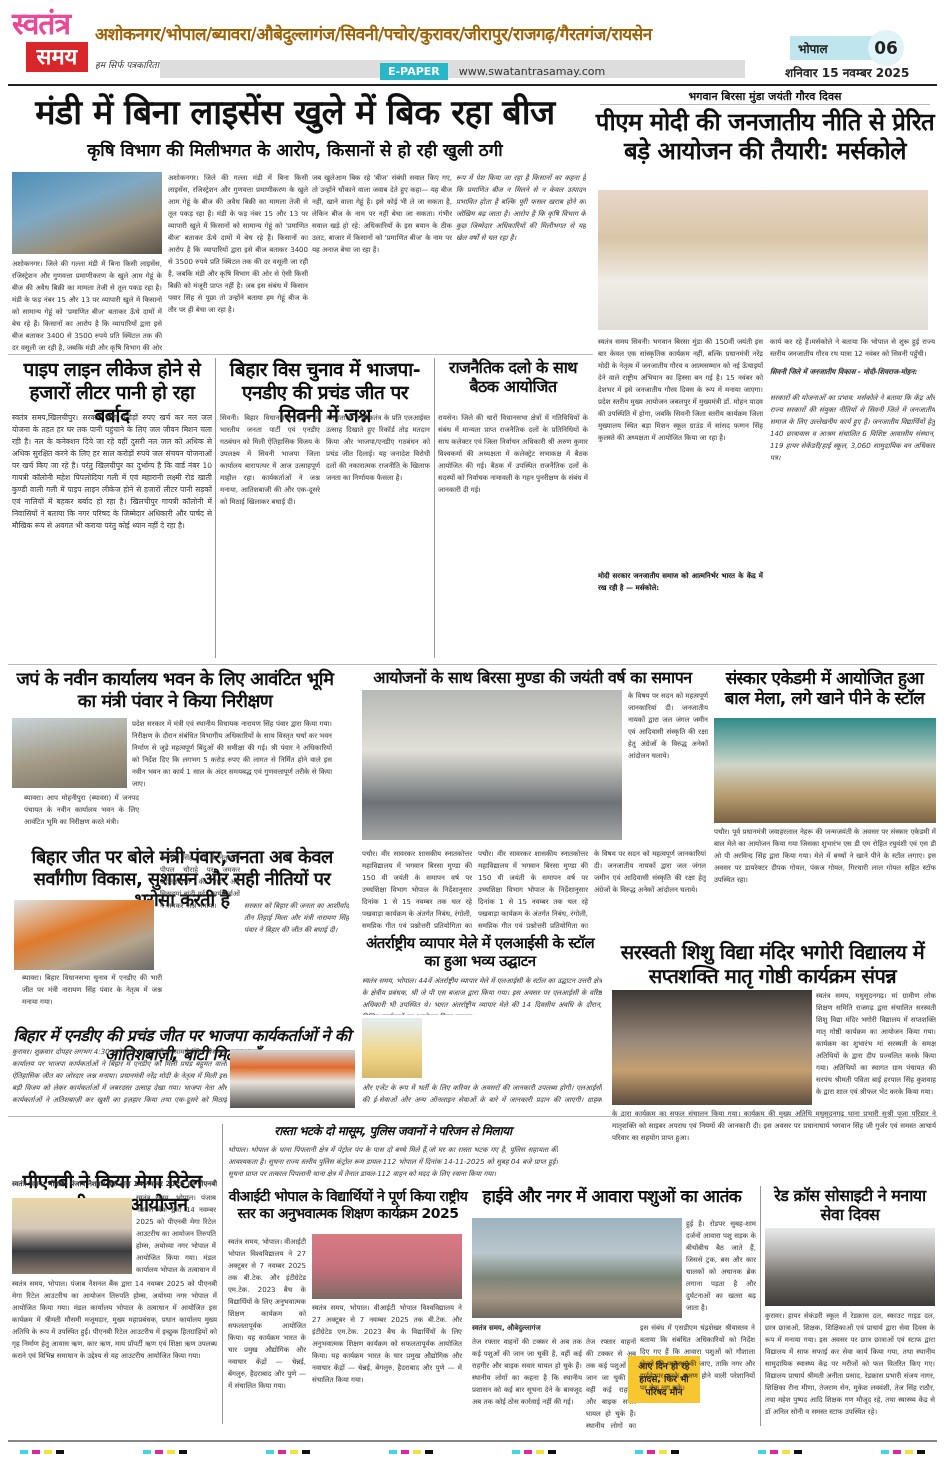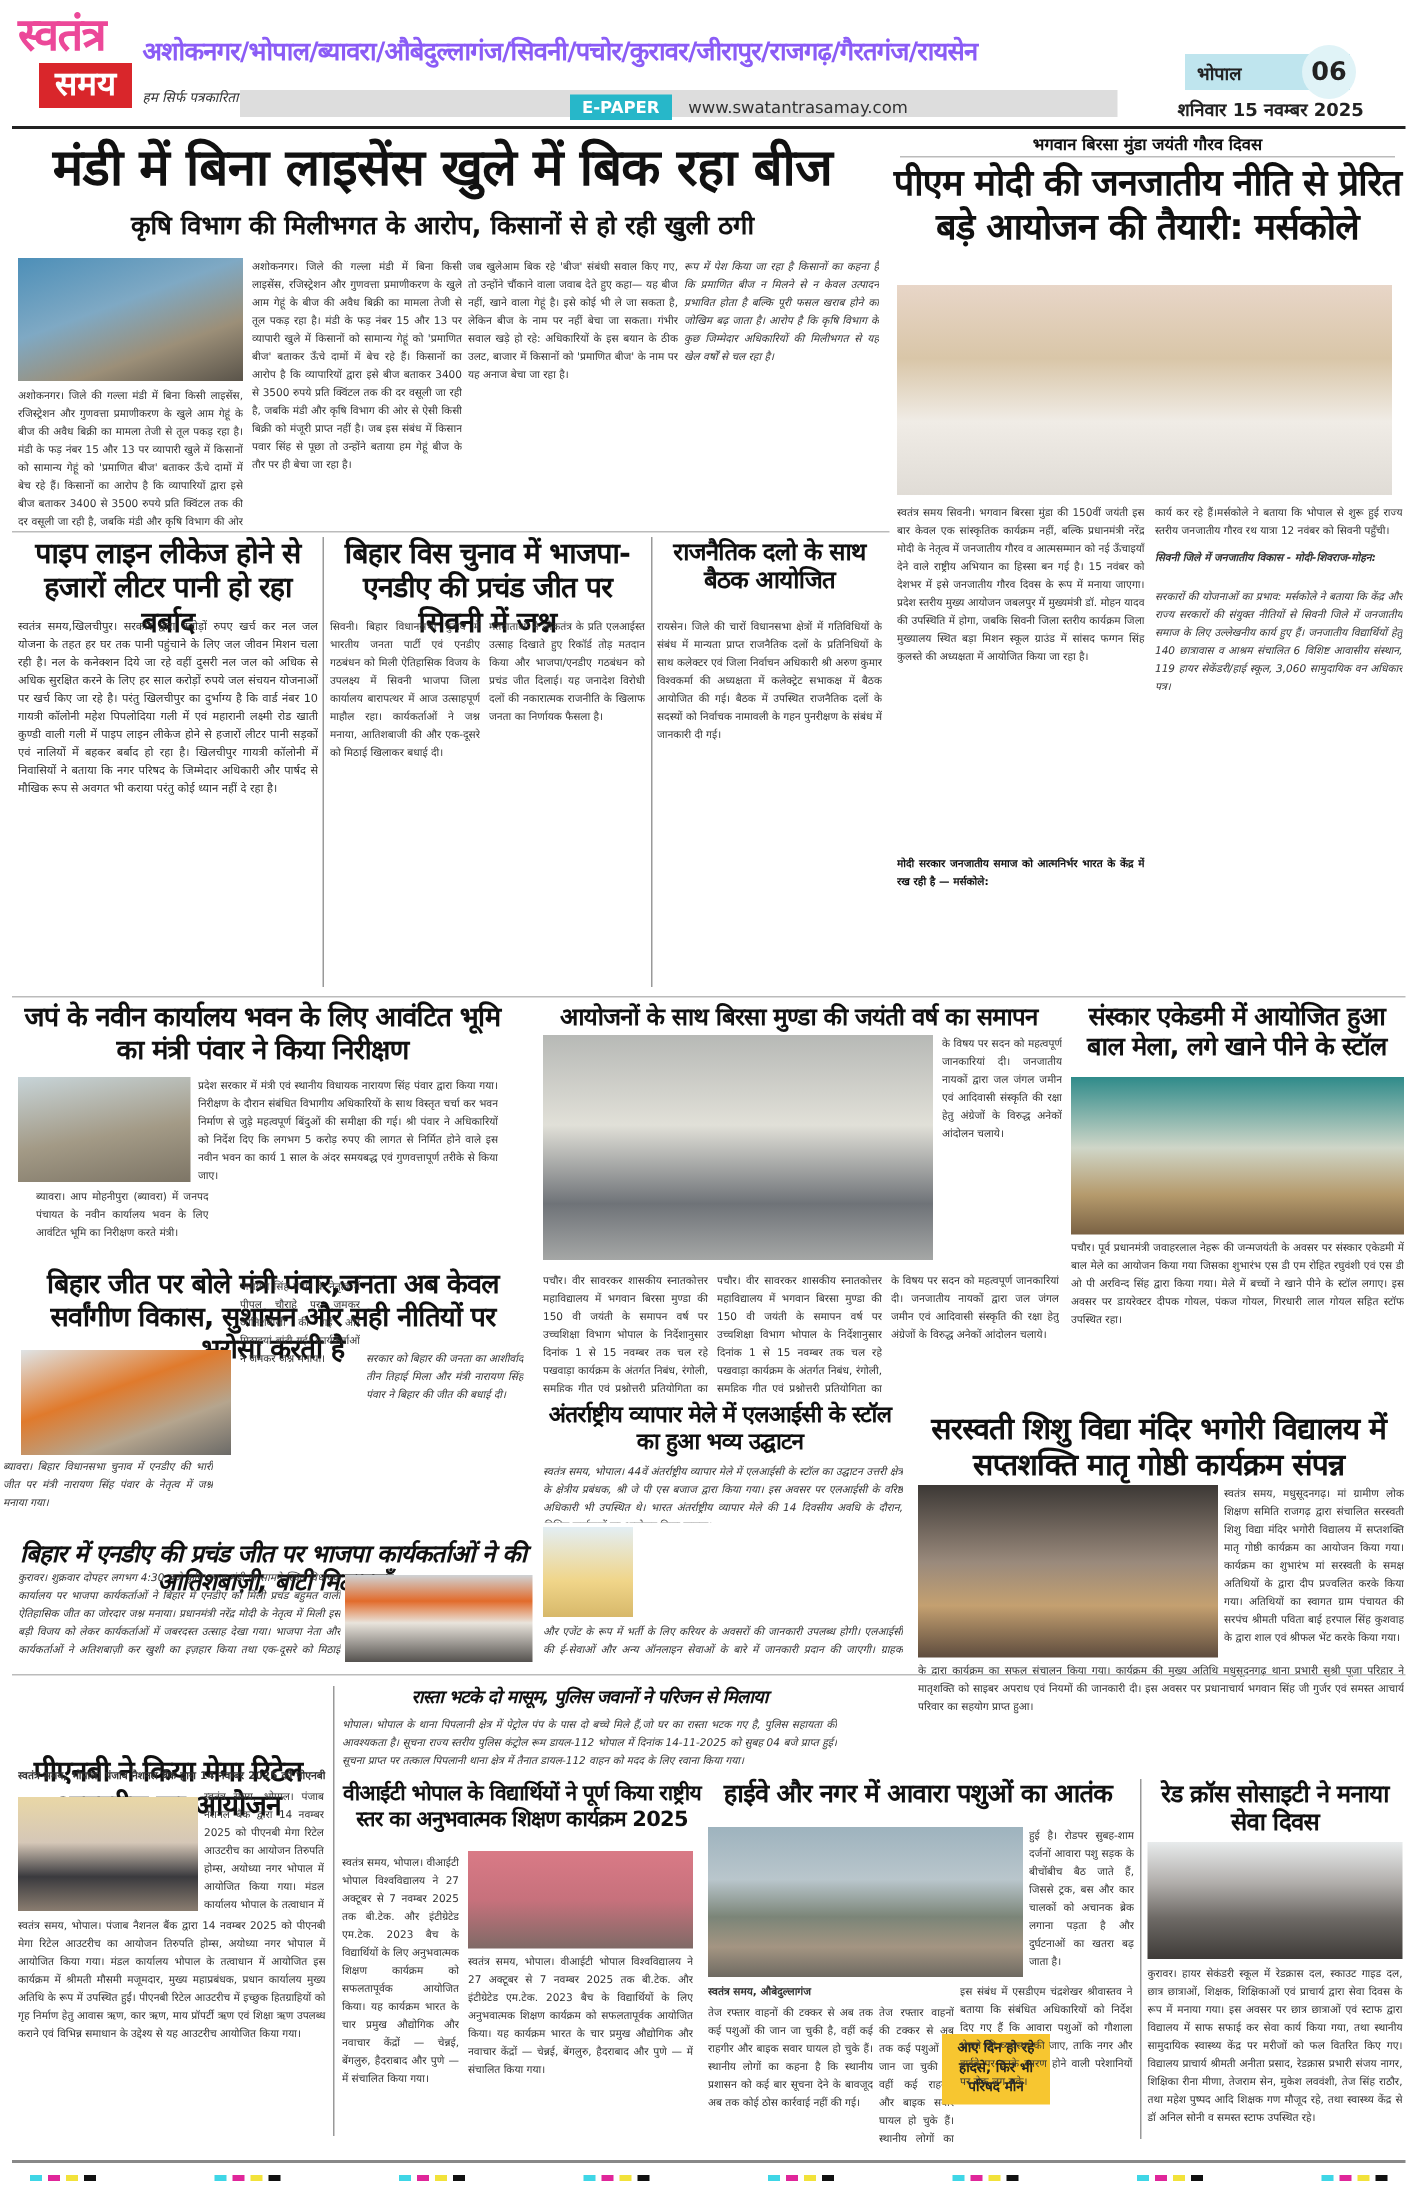--- a/index.html
+++ b/index.html
@@ -1,21 +1,21 @@
 <!DOCTYPE html>
 <html><head>
 <meta charset="utf-8">
 <style>
 *{box-sizing:border-box;margin:0;padding:0}
 body{width:945px;height:1468px;background:#fff;font-family:"DejaVu Sans",sans-serif;color:#222;position:relative;overflow:hidden}
 .abs{position:absolute}
 .masthead-logo{left:12px;top:6px;width:78px;height:76px}
 .logo-top{font-family:"DejaVu Serif",serif;font-weight:bold;font-size:30px;color:#ec4899;line-height:36px;letter-spacing:-1px}
 .logo-bot{background:#d9262b;color:#fff;font-weight:bold;font-size:22px;width:62px;margin-left:14px;text-align:center;line-height:30px}
-.cities{left:95px;top:22px;font-size:17px;font-weight:bold;color:#8b5cf6;letter-spacing:-0.5px;white-space:nowrap}
+.cities{left:95px;top:22px;font-size:17px;font-weight:bold;color:#a16207;letter-spacing:-0.5px;white-space:nowrap}
 .tagline{left:95px;top:58px;font-size:9px;font-style:italic;color:#333}
 .epaper-bar{left:160px;top:60px;width:585px;height:18px;background:#ddd}
 .epaper-tag{display:inline-block;background:#27b7c9;color:#fff;font-size:11px;padding:2px 8px;margin-left:220px;font-weight:bold}
 .epaper-url{display:inline-block;font-size:11px;margin-left:6px;color:#333}
 .page-badge{left:790px;top:36px;background:#bfe5ee;height:24px;width:110px;font-size:12px;font-weight:bold;padding:4px 8px}
 .page-num{position:absolute;right:-4px;top:-6px;width:36px;height:36px;border-radius:50%;background:#e0f3f7;font-size:17px;text-align:center;line-height:36px}
 .date{left:785px;top:64px;font-size:12px;font-weight:bold}
 .rule{left:8px;width:929px;height:2px;background:#222}
 .head{font-weight:bold;color:#111;line-height:1.2;text-align:center;letter-spacing:-0.5px}
 .sub{font-weight:bold;text-align:center;color:#111}
@@ -92,21 +92,21 @@
 <div class="abs col-text" style="left:362px;top:848px;width:110px;height:80px">पचौर। वीर सावरकर शासकीय स्नातकोत्तर महाविद्यालय में भगवान बिरसा मुण्डा की 150 वी जयंती के समापन वर्ष पर उच्चशिक्षा विभाग भोपाल के निर्देशानुसार दिनांक 1 से 15 नवम्बर तक चल रहे पखवाड़ा कार्यक्रम के अंतर्गत निबंध, रंगोली, समूहिक गीत एवं प्रश्नोत्तरी प्रतियोगिता का आयोजन किया गया।</div>
 <div class="abs col-text" style="left:478px;top:848px;width:110px;height:80px">पचौर। वीर सावरकर शासकीय स्नातकोत्तर महाविद्यालय में भगवान बिरसा मुण्डा की 150 वी जयंती के समापन वर्ष पर उच्चशिक्षा विभाग भोपाल के निर्देशानुसार दिनांक 1 से 15 नवम्बर तक चल रहे पखवाड़ा कार्यक्रम के अंतर्गत निबंध, रंगोली, समूहिक गीत एवं प्रश्नोत्तरी प्रतियोगिता का आयोजन किया गया।</div>
 <div class="abs col-text" style="left:594px;top:848px;width:112px;height:80px">के विषय पर सदन को महत्वपूर्ण जानकारियां दी। जनजातीय नायकों द्वारा जल जंगल जमीन एवं आदिवासी संस्कृति की रक्षा हेतु अंग्रेजों के विरुद्ध अनेकों आंदोलन चलाये।</div>
 
 <div class="abs head" style="left:712px;top:668px;width:225px;font-size:17px">संस्कार एकेडमी में आयोजित हुआ बाल मेला, लगे खाने पीने के स्टॉल</div>
 <div class="abs photo" style="left:714px;top:718px;width:222px;height:105px;background:linear-gradient(180deg,#2f8b8a,#cfd6c8 45%,#b59a6c 75%,#7a6244)"></div>
 <div class="abs col-text" style="left:714px;top:826px;width:222px;height:96px">पचौर। पूर्व प्रधानमंत्री जवाहरलाल नेहरू की जन्मजयंती के अवसर पर संस्कार एकेडमी में बाल मेले का आयोजन किया गया जिसका शुभारंभ एस डी एम रोहित रघुवंशी एवं एस डी ओ पी अरविन्द सिंह द्वारा किया गया। मेले में बच्चों ने खाने पीने के स्टॉल लगाए। इस अवसर पर डायरेक्टर दीपक गोयल, पंकज गोयल, गिरधारी लाल गोयल सहित स्टॉफ उपस्थित रहा।</div>
 
 <div class="abs head" style="left:12px;top:846px;width:340px;font-size:18px">बिहार जीत पर बोले मंत्री पंवार,जनता अब केवल सर्वांगीण विकास, सुशासन और सही नीतियों पर भरोसा करती है</div>
 <div class="abs photo" style="left:14px;top:900px;width:140px;height:70px;background:linear-gradient(160deg,#dfe4e6,#e07a2c 40%,#b5a58e 70%,#6b6a67)"></div>
-<div class="abs col-text" style="left:2px;top:972px;width:140px;height:50px;font-style:italic">ब्यावरा। बिहार विधानसभा चुनाव में एनडीए की भारी जीत पर मंत्री नारायण सिंह पंवार के नेतृत्व में जश्न मनाया गया।</div>
+<div class="abs col-text" style="left:22px;top:972px;width:140px;height:50px;">ब्यावरा। बिहार विधानसभा चुनाव में एनडीए की भारी जीत पर मंत्री नारायण सिंह पंवार के नेतृत्व में जश्न मनाया गया।</div>
 <div class="abs col-text" style="left:160px;top:852px;width:80px;height:120px;">नारायण सिंह पंवार के नेतृत्व में पीपल चौराहे पर जमकर आतिशबाजी की गई और मिठाइयां बांटी गई। कार्यकर्ताओं ने जमकर जश्न मनाया।</div>
 <div class="abs col-text" style="left:244px;top:900px;width:105px;height:120px;font-style:italic">सरकार को बिहार की जनता का आशीर्वाद तीन तिहाई मिला और मंत्री नारायण सिंह पंवार ने बिहार की जीत की बधाई दी।</div>
 
 <div class="abs head" style="left:360px;top:934px;width:240px;font-size:15px">अंतर्राष्ट्रीय व्यापार मेले में एलआईसी के स्टॉल का हुआ भव्य उद्घाटन</div>
 <div class="abs col-text" style="left:362px;top:975px;width:240px;height:40px;font-style:italic">स्वतंत्र समय, भोपाल। 44वें अंतर्राष्ट्रीय व्यापार मेले में एलआईसी के स्टॉल का उद्घाटन उत्तरी क्षेत्र के क्षेत्रीय प्रबंधक, श्री जे पी एस बजाज द्वारा किया गया। इस अवसर पर एलआईसी के वरिष्ठ अधिकारी भी उपस्थित थे। भारत अंतर्राष्ट्रीय व्यापार मेले की 14 दिवसीय अवधि के दौरान, विभिन्न कार्यक्रमों का आयोजन किया जाएगा।</div>
 <div class="abs photo" style="left:362px;top:1018px;width:60px;height:60px;background:linear-gradient(180deg,#e3eef4,#f0d589 60%,#d7b86a)"></div>
 <div class="abs col-text" style="left:362px;top:1082px;width:240px;height:22px;font-style:italic">और एजेंट के रूप में भर्ती के लिए करियर के अवसरों की जानकारी उपलब्ध होगी। एलआईसी की ई-सेवाओं और अन्य ऑनलाइन सेवाओं के बारे में जानकारी प्रदान की जाएगी। ग्राहक एलआईसी की वेबसाइट पर जाकर वर्चुअल असिस्टेंट एलआईसी मित्र का उपयोग करके अपनी पॉलिसियों के बारे में जानकारी प्राप्त कर सकते हैं।</div>
 
 <div class="abs head" style="left:610px;top:940px;width:325px;font-size:20px">सरस्वती शिशु विद्या मंदिर भगोरी विद्यालय में सप्तशक्ति मातृ गोष्ठी कार्यक्रम संपन्न</div>
 <div class="abs photo" style="left:612px;top:990px;width:200px;height:115px;background:linear-gradient(180deg,#3c3835,#9a8a7c 45%,#c4a070 70%,#5e4c3e)"></div>

